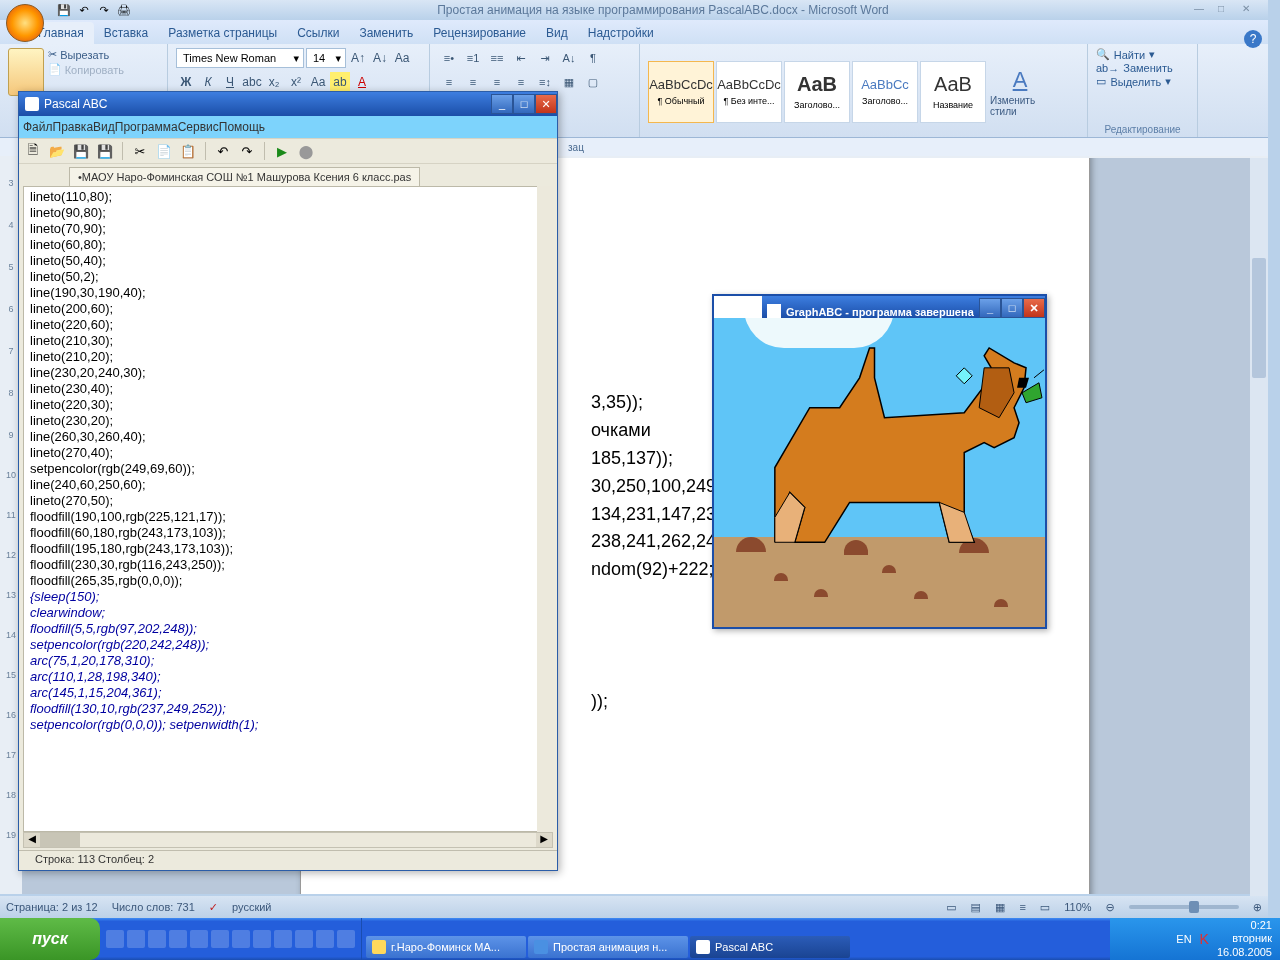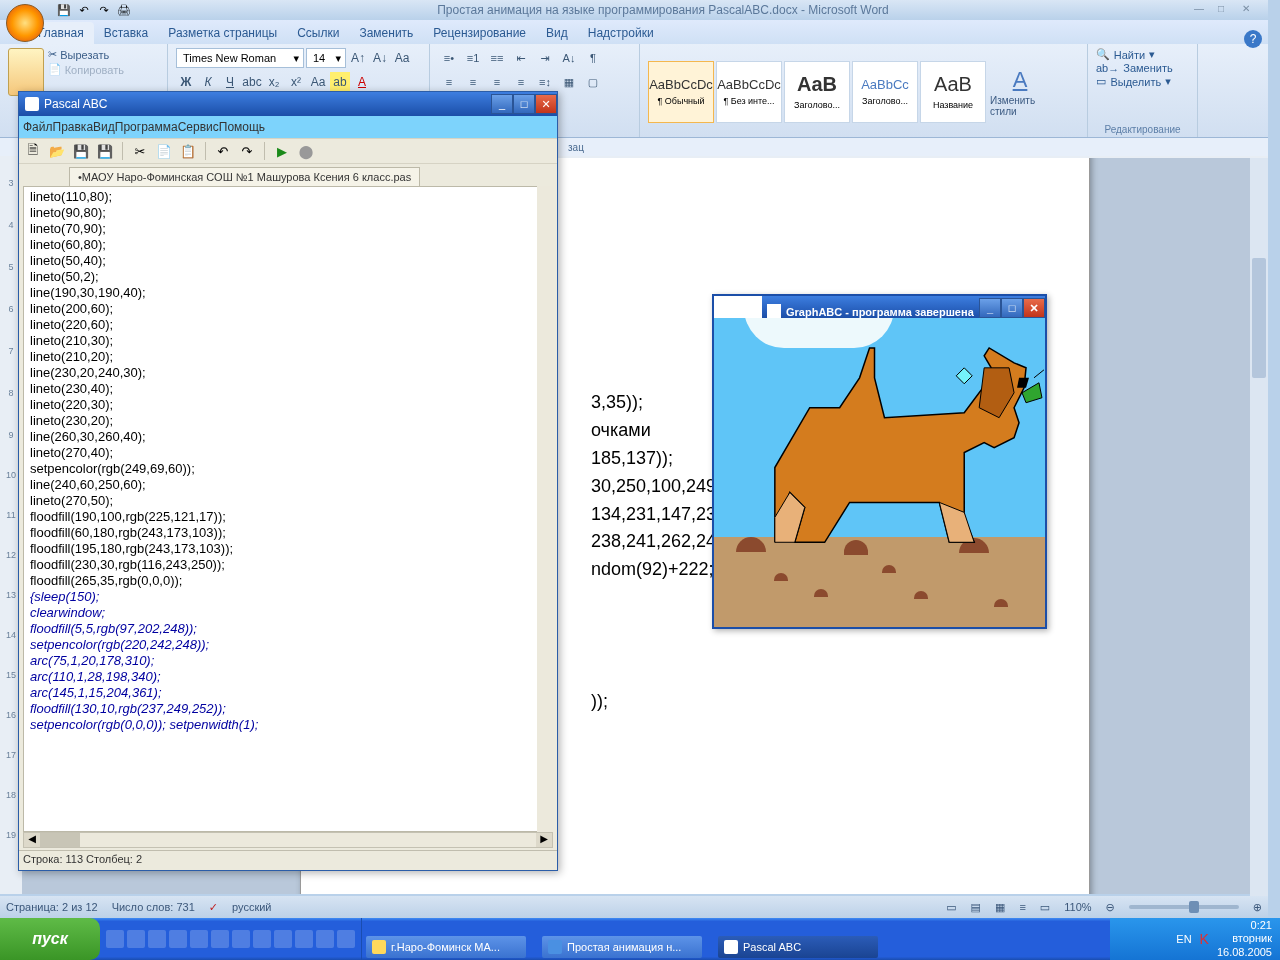--- a/index.html
+++ b/index.html
@@ -72,40 +72,40 @@
 
 .pascal-tabs { height: 22px; display: flex; align-items: flex-end; padding-left: 16px; font-size: 11px; margin-left: 34px; }
 .pascal-tab { padding: 3px 8px; background: #f5f3e8; border: 1px solid #bcb9a8; border-bottom: none; color: #333; }
 
 .pascal-code { position: absolute; top: 94px; left: 4px; right: 4px; bottom: 38px; background: white; border: 1px solid #bcb9a8; font-family: 'Courier New', monospace; font-size: 13px; line-height: 15px; padding: 2px 6px; overflow: hidden; white-space: pre; color: black; }
 .pascal-code .comment-ital { color: #0000a0; font-style: italic; }
 .pascal-sb-h { position: absolute; bottom: 22px; left: 4px; right: 4px; height: 16px; background: #ece9dc; border: 1px solid #c4c1b2; display: flex; }
 .pascal-sb-h .arrow { width: 16px; background: #ddd9ca; text-align: center; font-size: 10px; }
 .pascal-sb-h .thumb { width: 40px; background: #c8c5b6; }
 .pascal-sb-v { position: absolute; top: 94px; right: 4px; width: 16px; bottom: 38px; background: #ece9dc; }
-.pascal-status { position: absolute; bottom: 0; left: 0; right: 0; height: 20px; background: #eceadd; border-top: 1px solid #c0bdae; font-size: 11px; padding: 2px 4px; color: #333; }
+.pascal-status { position: absolute; bottom: 0; left: 0; right: 0; height: 20px; background: #eceadd; border-top: 1px solid #c0bdae; font-size: 11px; padding: 2px 16px; color: #333; }
 
 
 .graph-window { position: absolute; top: 294px; left: 712px; width: 335px; height: 335px; border: 2px solid #1b4ea8; z-index: 15; background: white; box-shadow: 2px 2px 6px rgba(0,0,0,.3); }
 .graph-titlebar { height: 22px; background: linear-gradient(#3d7ee0,#1b4ea8); display: flex; align-items: flex-end; color: white; font-size: 11px; font-weight: bold; padding-left: 5px; margin-left: 48px; }
 .graph-title-icon { width: 14px; height: 14px; background: #fff; margin-right: 5px; }
 .graph-winbtns { margin-left: auto; display: flex; }
 
 .canvas { position: relative; width: 100%; height: calc(100% - 22px); overflow: hidden; }
 .sky { position: absolute; inset: 0; background: #5fc5f7; }
 .cloud { position: absolute; top: -10px; left: 30px; width: 150px; height: 40px; background: #edf9fc; border-radius: 0 0 40px 40px; }
 .ground { position: absolute; bottom: 0; left: 0; right: 0; height: 90px; background: #c19a6b; }
 .hill { position: absolute; width: 30px; height: 15px; background: #8b4a2e; border-radius: 15px 15px 0 0; }
 
 
 .taskbar { position: absolute; bottom: 0; left: 0; right: 0; height: 42px; background: linear-gradient(#3f8cf3,#245edb 8%,#245edb 92%,#1a4db0); display: flex; z-index: 50; }
 .start-btn { width: 100px; height: 42px; background: linear-gradient(#5fbb47,#3a9526); color: white; font-weight: bold; font-style: italic; font-size: 16px; display: flex; align-items: center; justify-content: center; border-radius: 0 10px 10px 0; }
 .quick-launch { display: flex; align-items: center; gap: 3px; padding: 0 6px; border-right: 1px solid #1a4db0; }
 .ql-icon { width: 18px; height: 18px; background: #fff3; border-radius: 2px; }
-.task-btns { display: flex; align-items: flex-start; gap: 16px; padding: 0 4px; flex: 1; }
+.task-btns { display: flex; align-items: flex-start; gap: 2px; padding: 0 4px; flex: 1; }
 .task-btn { height: 22px; min-width: 160px; max-width: 170px; background: linear-gradient(#5d93e8,#3a72d0); color: white; font-size: 11px; display: flex; align-items: center; gap: 5px; padding: 0 6px; border-radius: 2px; margin-top: 18px; white-space: nowrap; overflow: hidden; }
 .task-btn.active { background: linear-gradient(#2b5cb8,#1a4492); }
 .task-btn .ti { width: 14px; height: 14px; background: #ffd95c; border-radius: 2px; flex-shrink: 0; }
 .systray { width: 170px; background: linear-gradient(#2a96ec,#1574d4); display: flex; align-items: center; justify-content: flex-end; padding: 0 8px; color: white; font-size: 11px; gap: 8px; }
 .clock { text-align: right; line-height: 1.2; }
 .lang { font-size: 11px; }
 
 .scroll-v { position: absolute; right: 0; top: 158px; bottom: 22px; width: 18px; background: #dce6f2; }
 .scroll-v .thumb { position: absolute; top: 100px; width: 14px; left: 2px; height: 120px; background: #b4c6dc; border-radius: 2px; }
 

